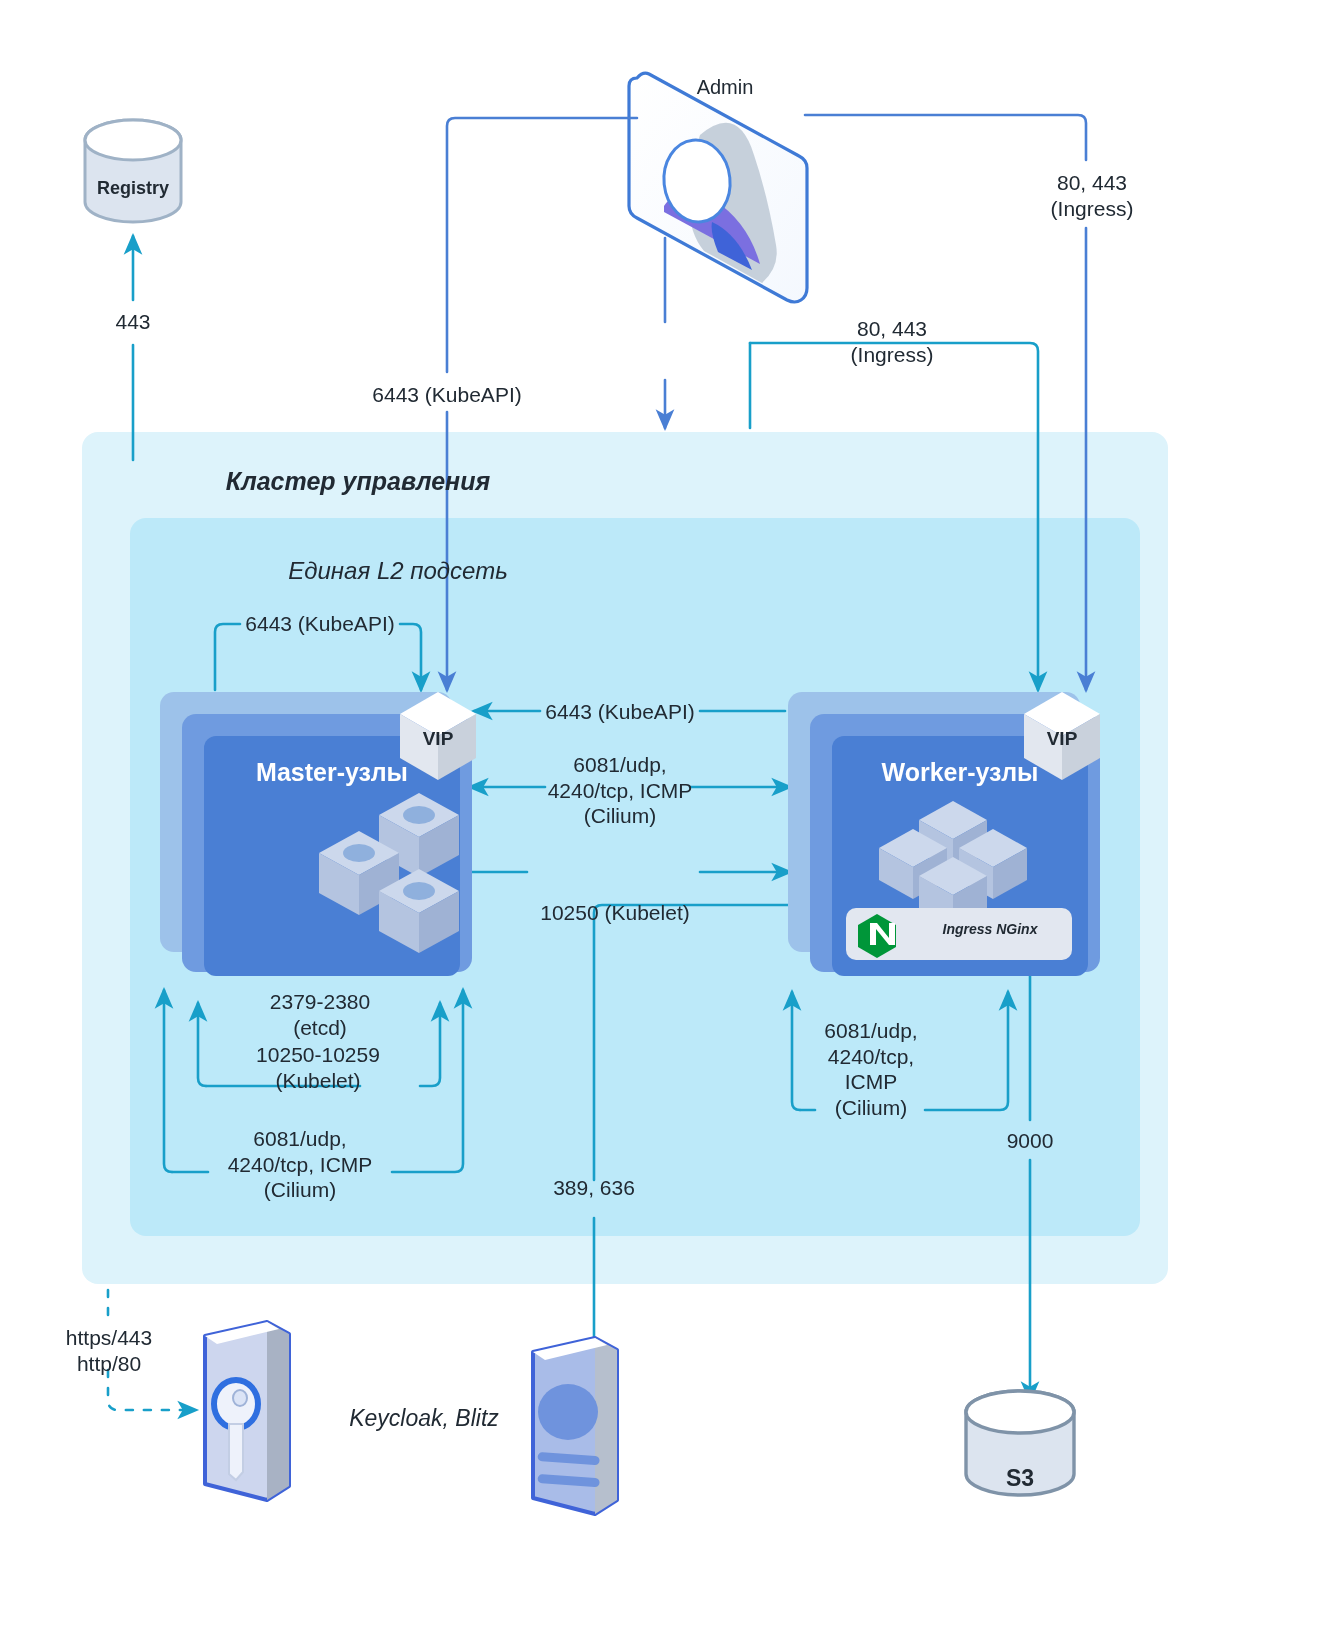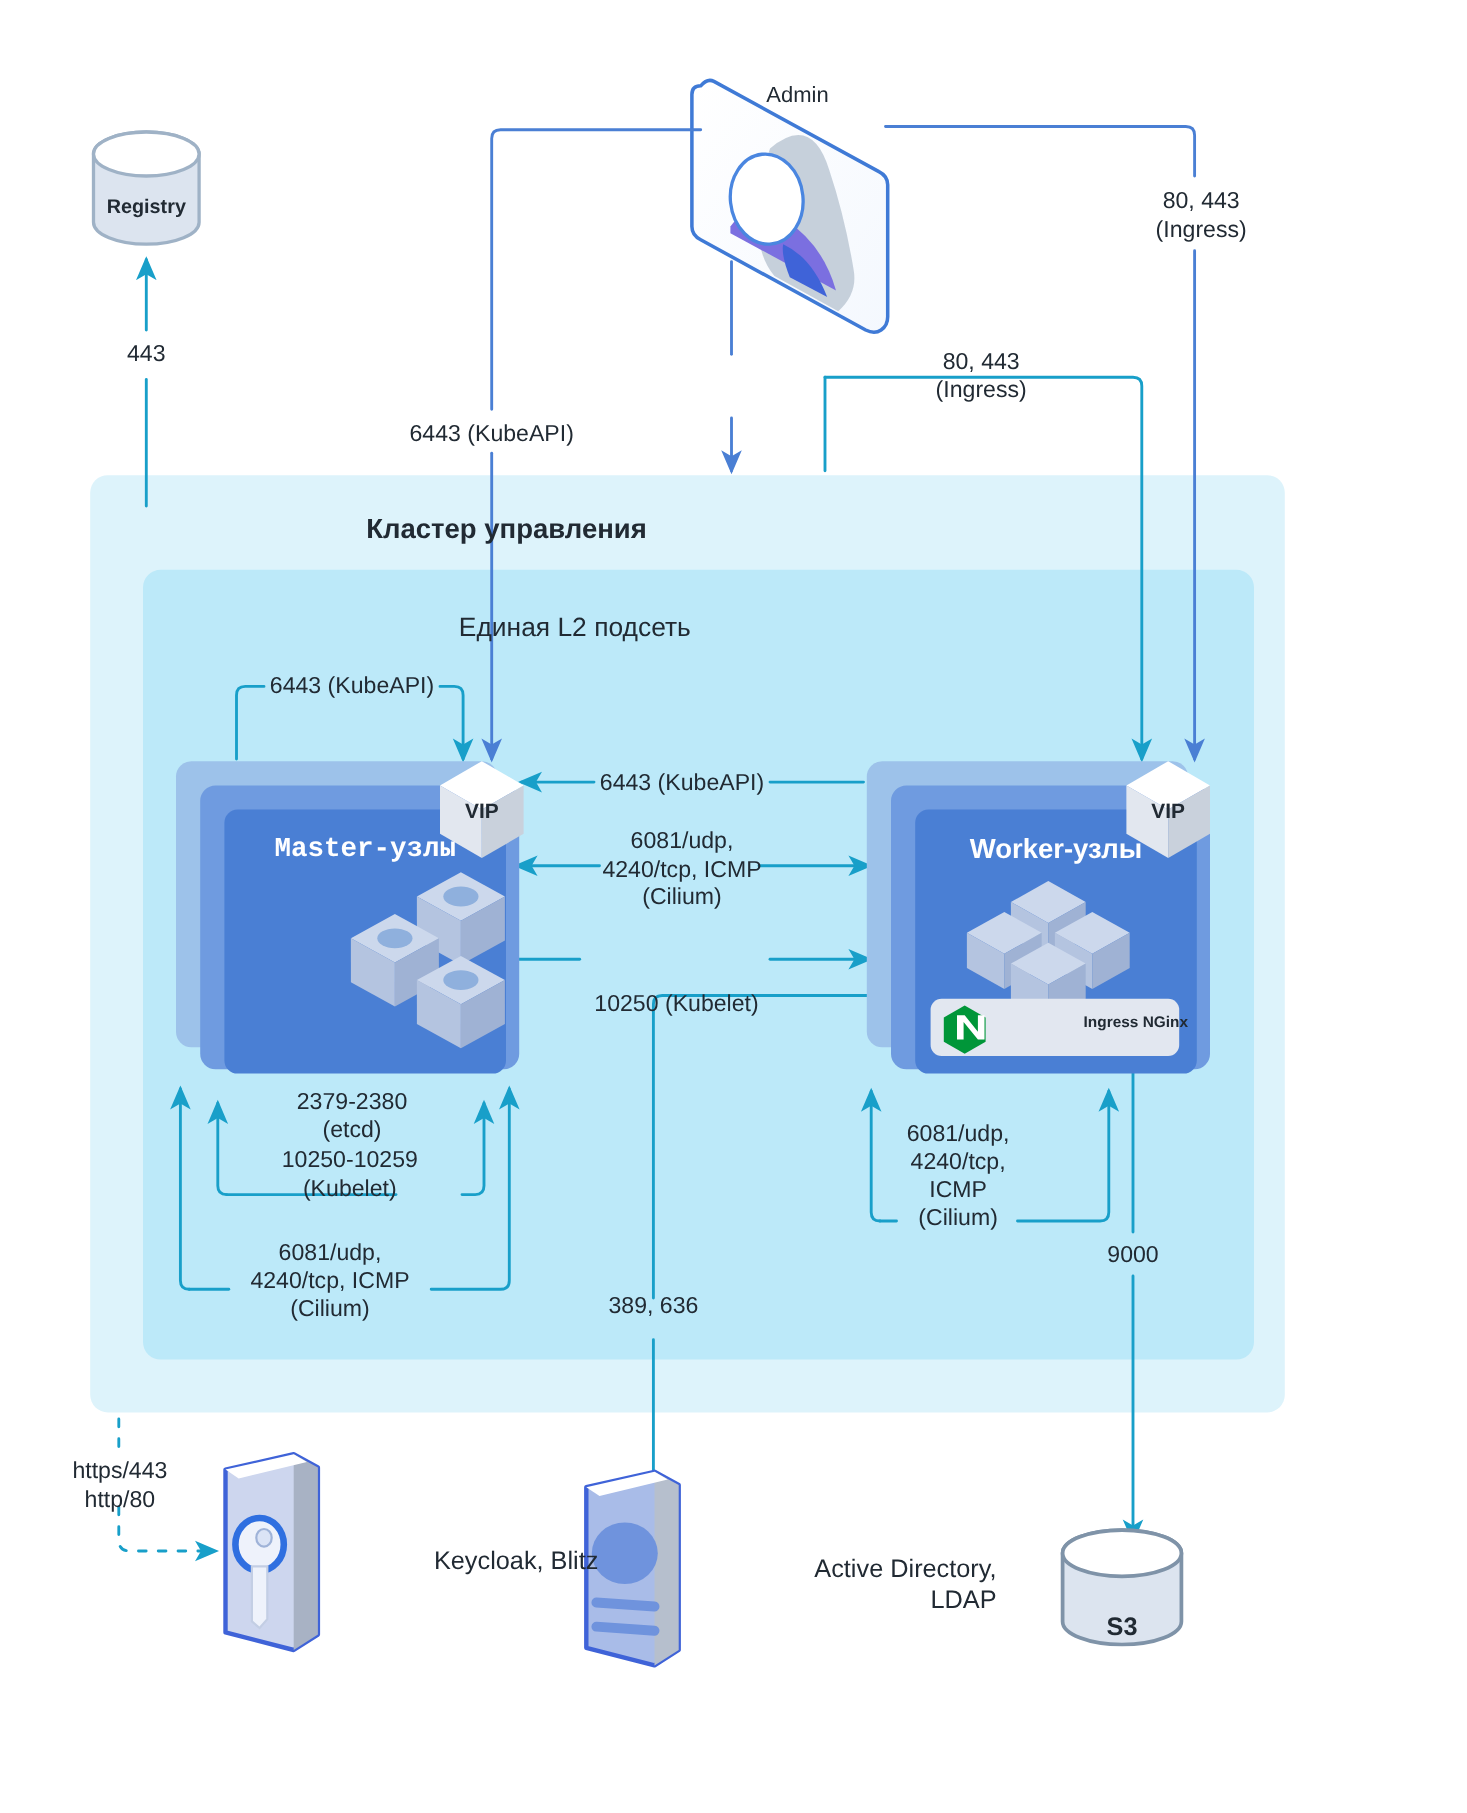--- a/index.html
+++ b/index.html
@@ -4,21 +4,21 @@
 <style>
   html,body{margin:0;padding:0;background:#ffffff;}
   body{width:1334px;height:1648px;position:relative;overflow:hidden;
        font-family:"Liberation Sans","DejaVu Sans",sans-serif;color:#212a33;}
   #stage{position:absolute;left:0;top:0;width:1334px;height:1648px;}
   svg.layer{position:absolute;left:0;top:0;width:1334px;height:1648px;overflow:visible;}
   .lbl{position:absolute;text-align:center;line-height:1.22;white-space:pre;
        font-size:21px;color:#212a33;}
   .lbl.bold{font-weight:bold;}
   .lbl.white{color:#ffffff;font-weight:bold;}
-  .lbl.left{text-align:right;}
+  .lbl.left{text-align:center;font-style:italic;}
 </style>
 </head>
 <body>
 
 <div id="stage">
 
   <svg class="layer" viewBox="0 0 1334 1648">
     <defs>
       <marker id="ar-teal" markerWidth="10" markerHeight="10" refX="7.2" refY="4" orient="auto">
         <path d="M0,0.4 L8.4,4 L0,7.6 L2.1,4 Z" fill="#189fc9"></path>
@@ -198,21 +198,21 @@
 
   <div class="lbl" style="left:1000px;top:170px;width:184px;">80, 443
 (Ingress)</div>
 
   <div class="lbl bold left" style="left:128px;top:466px;width:460px;font-size:25px;">Кластер управления</div>
 
   <div class="lbl left" style="left:168px;top:556px;width:460px;font-size:24px;">Единая L2 подсеть</div>
 
   <div class="lbl" style="left:232px;top:611px;width:176px;">6443 (KubeAPI)</div>
 
-  <div class="lbl white" style="left:204px;top:757px;width:256px;font-size:25px;font-family:Liberation Mono, monospace;">Master-узлы</div>
+  <div class="lbl white" style="left:204px;top:757px;width:256px;font-size:25px;">Master-узлы</div>
 
   <div class="lbl" style="left:408px;top:727px;width:60px;font-size:19px;font-weight:bold;">VIP</div>
 
   <div class="lbl white" style="left:832px;top:757px;width:256px;font-size:25px;">Worker-узлы</div>
 
   <div class="lbl" style="left:1032px;top:727px;width:60px;font-size:19px;font-weight:bold;">VIP</div>
 
   <div class="lbl bold left" style="left:900px;top:921px;width:180px;font-size:14px;color:#212a33;">Ingress NGinx</div>
 
   <div class="lbl" style="left:537px;top:699px;width:166px;">6443 (KubeAPI)</div>
@@ -240,18 +240,16 @@
 
   <div class="lbl" style="left:985px;top:1128px;width:90px;">9000</div>
 
   <div class="lbl" style="left:534px;top:1175px;width:120px;text-align:center;">389, 636</div>
 
   <div class="lbl" style="left:45px;top:1325px;width:128px;">https/443
 http/80</div>
 
   <div class="lbl left" style="left:304px;top:1404px;width:240px;font-size:23px;">Keycloak, Blitz</div>
 
-  <div class="lbl left" style="left:646px;top:1412px;width:260px;font-size:23px;">Active Directory,
-LDAP</div>
 
   <div class="lbl" style="left:970px;top:1432px;width:100px;font-weight:bold;font-size:23px;margin-top:32px;">S3</div>
 
 </div>
 
 </body></html>

